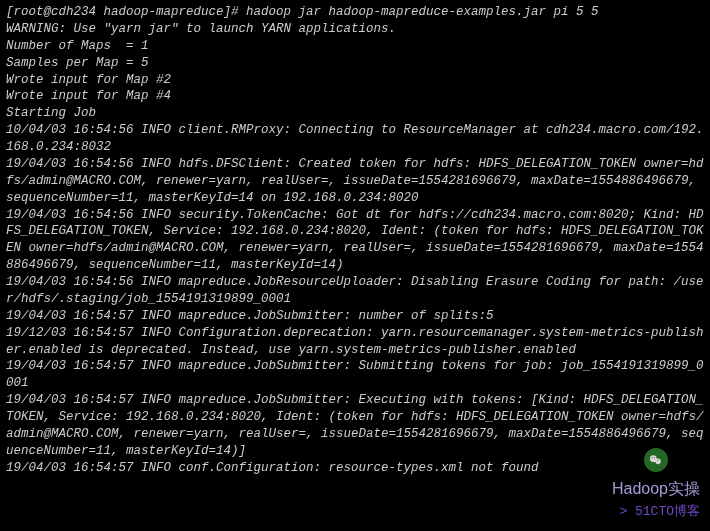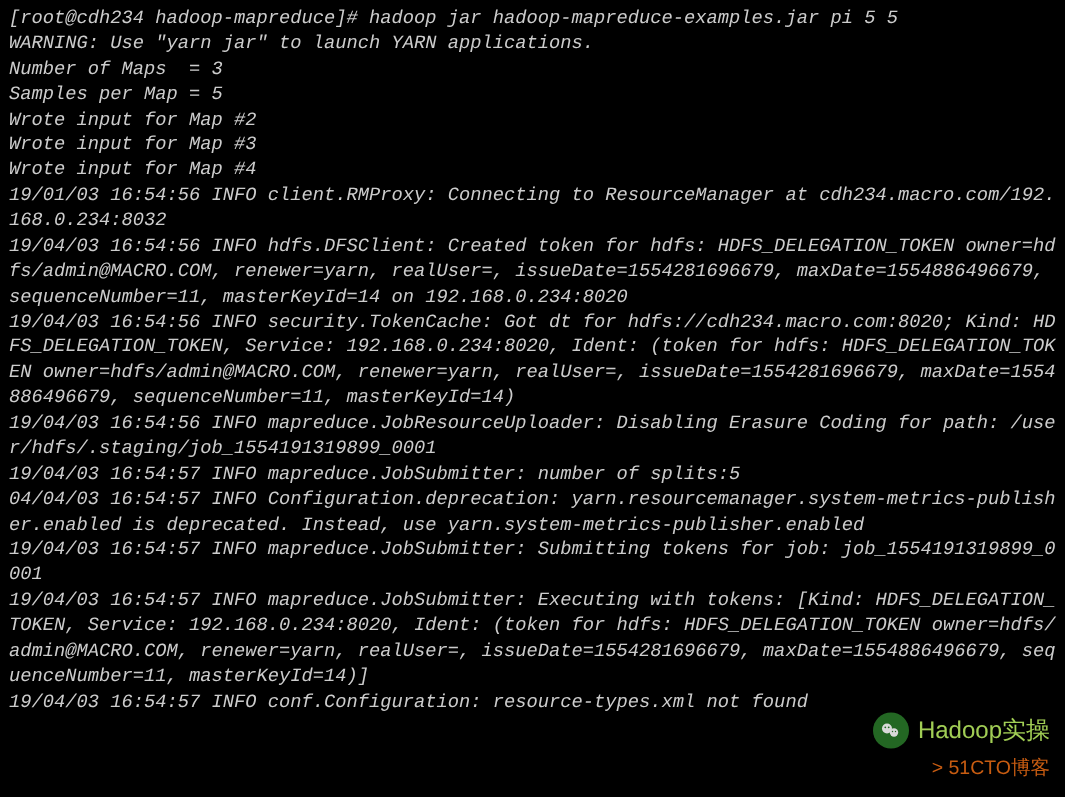--- a/index.html
+++ b/index.html
@@ -24,60 +24,61 @@
     display: flex;
     flex-direction: column;
     align-items: flex-end;
     gap: 4px;
     pointer-events: none;
   }
   .wm-top {
     display: flex;
     align-items: center;
     gap: 6px;
-    color: #bef264;
+    color: #c4b5fd;
     font-family: sans-serif;
     font-size: 16px;
     opacity: 0.85;
+    flex-direction: column;
   }
   .wm-logo {
     width: 24px; height: 24px;
     border-radius: 50%;
     background: #2a7a2a;
     display: flex;
     align-items: center;
     justify-content: center;
     font-size: 12px;
     color: #fff;
     font-family: sans-serif;
   }
   .wm-bottom {
-    color: #f97316;
-    font-family: Liberation Sans, sans-serif;
+    color: #8b5cf6;
+    font-family: Liberation Mono, monospace;
     font-size: 13px;
     opacity: 0.8;
   }
 </style>
 </head>
 <body>
 
 <div id="terminal-output">
     <div class="line">[root@cdh234 hadoop-mapreduce]# hadoop jar hadoop-mapreduce-examples.jar pi 5 5</div>
     <div class="line">WARNING: Use "yarn jar" to launch YARN applications.</div>
-    <div class="line">Number of Maps  = 3</div>
+    <div class="line">Number of Maps  = 1</div>
     <div class="line">Samples per Map = 5</div>
     <div class="line">Wrote input for Map #2</div>
-    <div class="line">Wrote input for Map #3</div>
     <div class="line">Wrote input for Map #4</div>
-    <div class="line">19/01/03 16:54:56 INFO client.RMProxy: Connecting to ResourceManager at cdh234.macro.com/192.168.0.234:8032</div>
+    <div class="line">Starting Job</div>
+    <div class="line">10/04/03 16:54:56 INFO client.RMProxy: Connecting to ResourceManager at cdh234.macro.com/192.168.0.234:8032</div>
     <div class="line">19/04/03 16:54:56 INFO hdfs.DFSClient: Created token for hdfs: HDFS_DELEGATION_TOKEN owner=hdfs/admin@MACRO.COM, renewer=yarn, realUser=, issueDate=1554281696679, maxDate=1554886496679, sequenceNumber=11, masterKeyId=14 on 192.168.0.234:8020</div>
     <div class="line">19/04/03 16:54:56 INFO security.TokenCache: Got dt for hdfs://cdh234.macro.com:8020; Kind: HDFS_DELEGATION_TOKEN, Service: 192.168.0.234:8020, Ident: (token for hdfs: HDFS_DELEGATION_TOKEN owner=hdfs/admin@MACRO.COM, renewer=yarn, realUser=, issueDate=1554281696679, maxDate=1554886496679, sequenceNumber=11, masterKeyId=14)</div>
     <div class="line">19/04/03 16:54:56 INFO mapreduce.JobResourceUploader: Disabling Erasure Coding for path: /user/hdfs/.staging/job_1554191319899_0001</div>
     <div class="line">19/04/03 16:54:57 INFO mapreduce.JobSubmitter: number of splits:5</div>
-    <div class="line">04/04/03 16:54:57 INFO Configuration.deprecation: yarn.resourcemanager.system-metrics-publisher.enabled is deprecated. Instead, use yarn.system-metrics-publisher.enabled</div>
+    <div class="line">19/12/03 16:54:57 INFO Configuration.deprecation: yarn.resourcemanager.system-metrics-publisher.enabled is deprecated. Instead, use yarn.system-metrics-publisher.enabled</div>
     <div class="line">19/04/03 16:54:57 INFO mapreduce.JobSubmitter: Submitting tokens for job: job_1554191319899_0001</div>
     <div class="line">19/04/03 16:54:57 INFO mapreduce.JobSubmitter: Executing with tokens: [Kind: HDFS_DELEGATION_TOKEN, Service: 192.168.0.234:8020, Ident: (token for hdfs: HDFS_DELEGATION_TOKEN owner=hdfs/admin@MACRO.COM, renewer=yarn, realUser=, issueDate=1554281696679, maxDate=1554886496679, sequenceNumber=11, masterKeyId=14)]</div>
     <div class="line">19/04/03 16:54:57 INFO conf.Configuration: resource-types.xml not found</div>
   </div>
 
 <div class="watermark">
   <div class="wm-top">
     <div class="wm-logo">
       <svg viewBox="0 0 24 24" width="16" height="16" fill="#fff">
         <circle cx="8" cy="10" r="5" fill="#fff"></circle>

